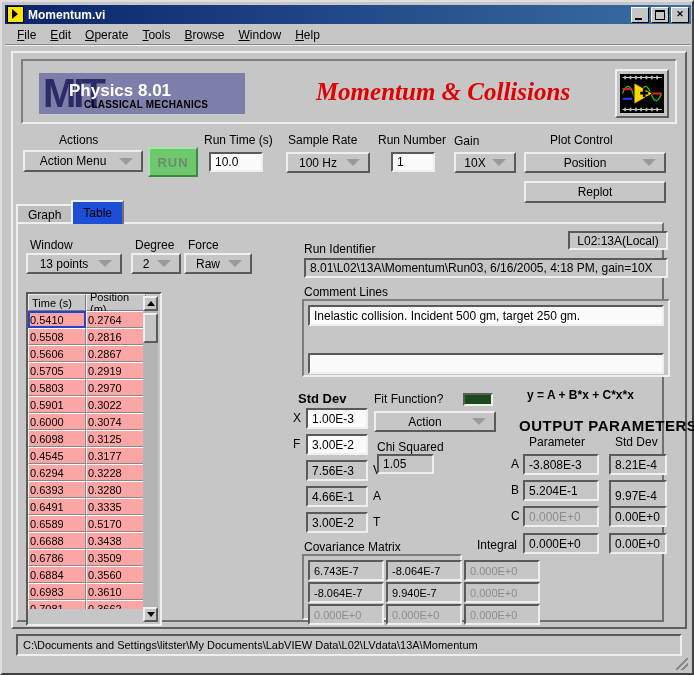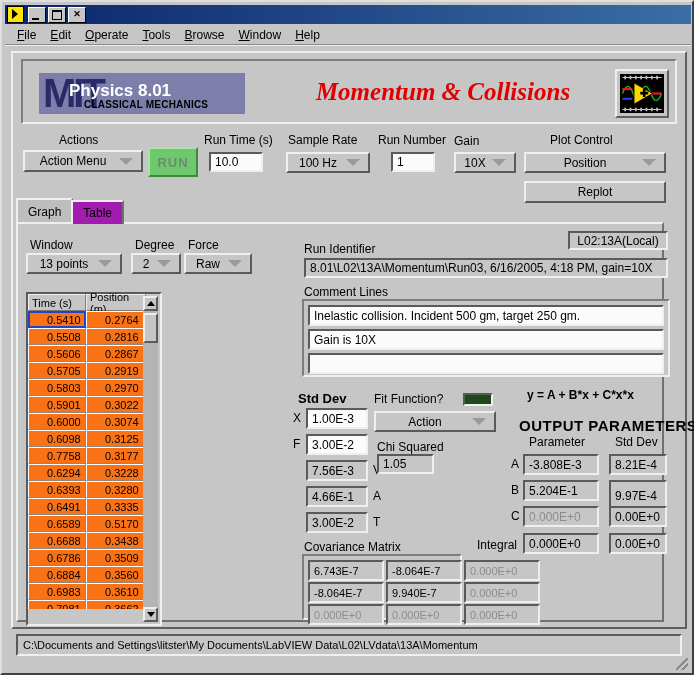--- a/index.html
+++ b/index.html
@@ -131,27 +131,27 @@
   }
   .run-btn{
     position:absolute;background:#6ec96e;
     border:2px solid;border-color:#a8e3a8 #3d8a3d #3d8a3d #a8e3a8;
     box-sizing:border-box;font-size:13px;color:#6e8a6e;font-weight:bold;
     display:flex;align-items:center;justify-content:center;letter-spacing:1px;
   }
   
   .tabstrip{position:absolute;left:14px;top:198px;height:24px;display:flex;align-items:flex-end;}
   .tab{
-    height:26px;padding:0 10px;font-size:12px;color:#000;
+    height:20px;padding:0 10px;font-size:12px;color:#000;
     background:#bebebe;
     border:2px solid;border-color:#efefef #707070 #707070 #efefef;
     border-bottom:none;box-sizing:border-box;
     display:flex;align-items:center;margin-right:-2px;
   }
-  .tab.active{background:#a21caf;height:24px;z-index:3;position:relative;}
+  .tab.active{background:#1d4ed8;height:24px;z-index:3;position:relative;}
   .tabbody{
     position:absolute;left:14px;top:220px;width:648px;height:400px;
     background:#c6c6c6;
     border:2px solid;border-color:#efefef #707070 #707070 #efefef;
     box-sizing:border-box;
   }
   
   .tblwrap{
     position:absolute;left:24px;top:290px;width:136px;height:334px;
     background:#c6c6c6;
@@ -161,23 +161,23 @@
   .tbl-hdr{display:flex;height:17px;}
   .th{
     font-size:11px;color:#000;background:#c6c6c6;
     border:1px solid;border-color:#efefef #7a7a7a #7a7a7a #efefef;
     box-sizing:border-box;display:flex;align-items:center;padding-left:3px;
   }
   .th.c1{width:58px;} .th.c2{width:60px;}
   .tbl-rows{height:298px;overflow:hidden;}
   .tr{display:flex;height:17px;}
   .td{
-    font-size:11px;color:#000;background:#f97316;
+    font-size:11px;color:#000;background:#fca5a5;
     border:1px solid;border-color:#ffffff #888888 #888888 #ffffff;
-    box-sizing:border-box;display:flex;align-items:center;padding-left:18px;
+    box-sizing:border-box;display:flex;align-items:center;padding-left:1px;
   }
   .td.c1{width:58px;} .td.c2{width:60px;}
   .td.sel{outline:2px solid #2244cc;outline-offset:-2px;}
   .tbl-sb{
     position:absolute;right:2px;top:2px;width:15px;height:326px;
     background:#b4b4b4;
   }
   .sb-btn{
     width:15px;height:15px;background:#c6c6c6;
     border:2px solid;border-color:#efefef #5a5a5a #5a5a5a #efefef;
@@ -221,20 +221,21 @@
     display:flex;align-items:center;padding-left:4px;
   }
 </style>
 </head>
 <body>
 
 <div class="win">
 
   <div class="titlebar">
     <div class="title-ico"></div>
+    <div class="title-txt">Momentum.vi</div>
     <div class="tb-btns">
       <div class="tb-btn tb-min">
           <i></i>
         </div>
       <div class="tb-btn tb-max">
           <i></i>
         </div>
       <div class="tb-btn tb-close">✕</div>
     </div>
   </div>
@@ -349,21 +350,20 @@
     <span class="rarrow"></span>
   </div>
 
   <div class="lbl" style="left:302px;top:240px;">Run Identifier</div>
   <div class="ctl-ind" style="left:566px;top:229px;width:100px;height:19px;justify-content:center;padding-left:0;text-align:right;">L02:13A(Local)</div>
   <div class="ctl-ind" style="left:302px;top:256px;width:364px;height:20px;">8.01\L02\13A\Momentum\Run03, 6/16/2005, 4:18 PM, gain=10X</div>
 
   <div class="lbl" style="left:302px;top:283px;">Comment Lines</div>
   <div class="grp-sunk" style="left:300px;top:297px;width:368px;height:78px;"></div>
   <div class="cmt" style="left:306px;top:303px;width:356px;height:21px;">Inelastic collision. Incident 500 gm, target 250 gm.</div>
-  <div class="cmt" style="left:306px;top:327px;width:356px;height:21px;">Gain is 10X</div>
   <div class="cmt" style="left:306px;top:351px;width:356px;height:21px;"></div>
 
   <div class="tblwrap">
     <div class="tbl-hdr">
       <div class="th c1">Time (s)</div>
       <div class="th c2">Position (m)</div>
     </div>
     <div class="tbl-rows" id="tbl-rows">
         <div class="tr">
           <div class="td c1 sel">0.5410</div>
@@ -391,21 +391,21 @@
         </div>
         <div class="tr">
           <div class="td c1">0.6000</div>
           <div class="td c2">0.3074</div>
         </div>
         <div class="tr">
           <div class="td c1">0.6098</div>
           <div class="td c2">0.3125</div>
         </div>
         <div class="tr">
-          <div class="td c1">0.7758</div>
+          <div class="td c1">0.4545</div>
           <div class="td c2">0.3177</div>
         </div>
         <div class="tr">
           <div class="td c1">0.6294</div>
           <div class="td c2">0.3228</div>
         </div>
         <div class="tr">
           <div class="td c1">0.6393</div>
           <div class="td c2">0.3280</div>
         </div>

